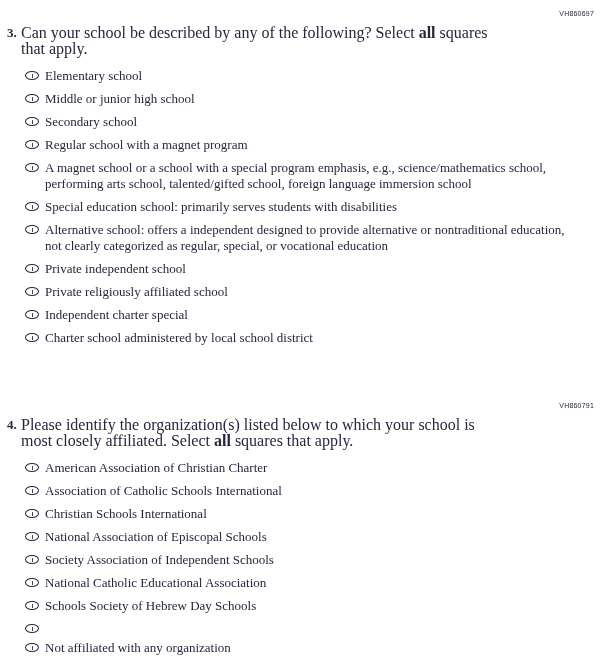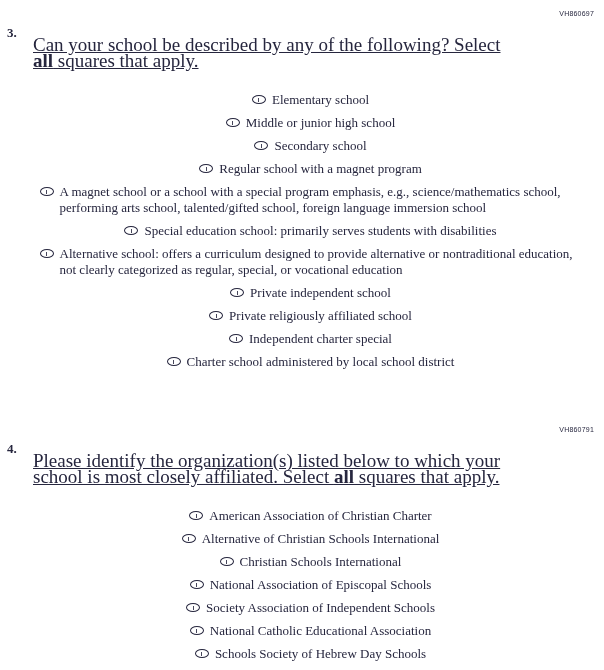--- a/index.html
+++ b/index.html
@@ -33,36 +33,34 @@
     margin-top: 8px;
   }
   .q-num {
     font-weight: bold;
     font-size: 13px;
     width: 14px;
     flex: 0 0 14px;
     line-height: 16px;
   }
   .q-prompt {
-    margin: 12px;
-    font-size: 19px;
+    margin: 0;
+    font-size: 16px;
     line-height: 16px;
     max-width: 472px;
-    text-decoration: underline;
   }
   .options {
     margin-top: 11px;
     margin-left: 18px;
   }
   .option {
     display: flex;
     align-items: flex-start;
     margin-bottom: 7px;
     cursor: pointer;
-    justify-content: center;
   }
   .oval {
     box-sizing: border-box;
     flex: 0 0 14px;
     width: 14px;
     height: 9px;
     border: 1.2px solid #26263e;
     border-radius: 50%;
     margin-top: 3px;
     margin-right: 6px;
@@ -133,21 +131,21 @@
     <span class="oval">
             <span class="oval-mark"></span>
           </span>
     <span class="option-label">Special education school: primarily serves students with disabilities</span>
   </div>
 
   <div class="option">
     <span class="oval">
             <span class="oval-mark"></span>
           </span>
-    <span class="option-label">Alternative school: offers a curriculum designed to provide alternative or nontraditional education, not clearly categorized as regular, special, or vocational education</span>
+    <span class="option-label">Alternative school: offers a independent designed to provide alternative or nontraditional education, not clearly categorized as regular, special, or vocational education</span>
   </div>
 
   <div class="option">
     <span class="oval">
             <span class="oval-mark"></span>
           </span>
     <span class="option-label">Private independent school</span>
   </div>
 
   <div class="option">
@@ -184,21 +182,21 @@
     <span class="oval">
             <span class="oval-mark"></span>
           </span>
     <span class="option-label">American Association of Christian Charter</span>
   </div>
 
   <div class="option">
     <span class="oval">
             <span class="oval-mark"></span>
           </span>
-    <span class="option-label">Alternative of Christian Schools International</span>
+    <span class="option-label">Association of Catholic Schools International</span>
   </div>
 
   <div class="option">
     <span class="oval">
             <span class="oval-mark"></span>
           </span>
     <span class="option-label">Christian Schools International</span>
   </div>
 
   <div class="option">

